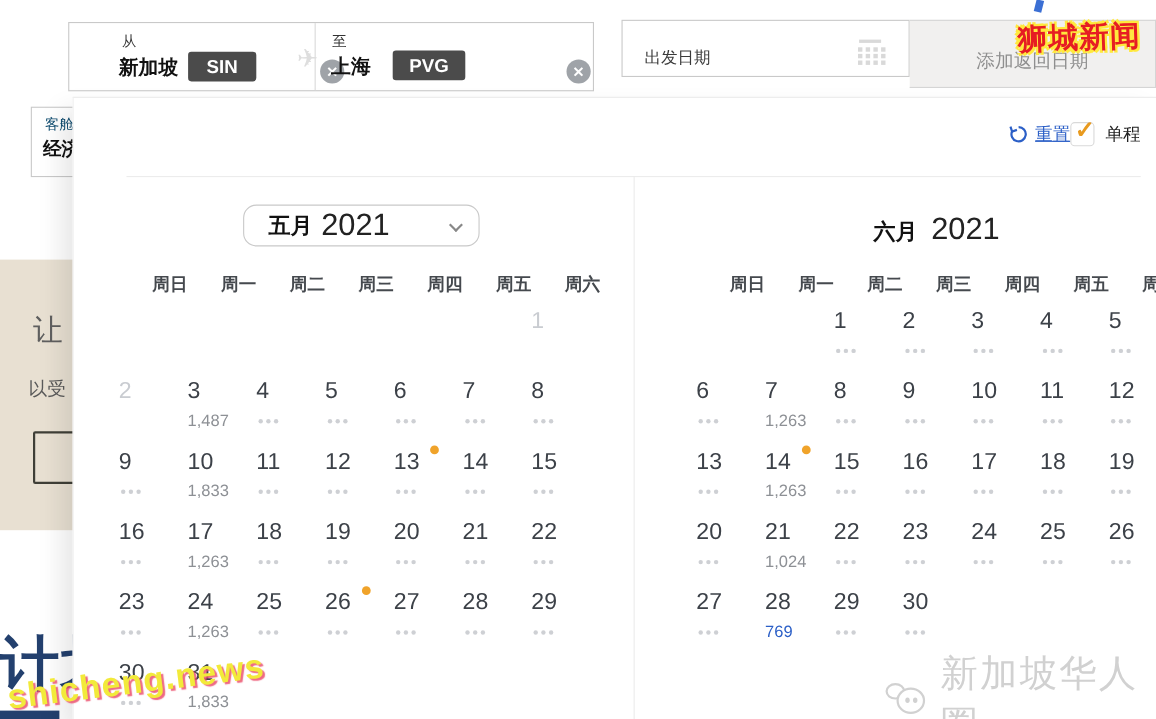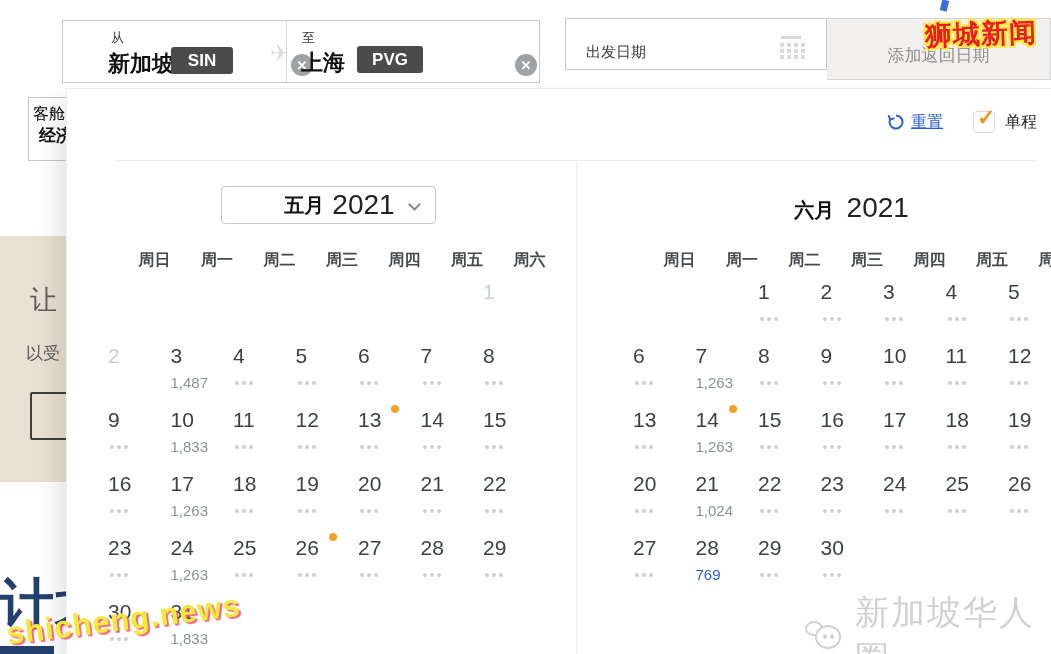--- a/index.html
+++ b/index.html
@@ -10,28 +10,28 @@
   
   .beige-panel { left:0; top:236px; width:430px; height:246px; background:#e8e0d2; z-index:1; }
   .bg-heading { left:30px; top:282px; font-size:27px; color:#5f5f5f; z-index:1; letter-spacing:2px; }
   .bg-sub { left:26px; top:342px; font-size:17px; color:#5a5a5a; z-index:1; }
   .bg-button { left:30px; top:392px; width:160px; height:48px; border:2px solid #3f3f37; border-radius:2px; z-index:1; background:transparent; }
   .bg-bottom-text { left:0px; top:568px; font-size:54px; font-weight:bold; color:#23406e; z-index:1; letter-spacing:1px; }
   .bg-bottom-clip { left:0px; top:646px; width:54px; height:10px; background:#23406e; z-index:1; }
 
   
   .cabin-box { left:28px; top:97px; width:160px; height:64px; background:#fff; border:1px solid #c9c9c9; z-index:1; }
-  .cabin-label { position:absolute; left:4px; top:6px; font-size:16px; color:#000000; }
+  .cabin-label { position:absolute; left:12px; top:6px; font-size:13px; color:#0c4a6e; }
   .cabin-value { position:absolute; left:10px; top:26px; font-size:17px; font-weight:bold; color:#111; }
 
   
   .route-box { left:62px; top:20px; width:478px; height:63px; border:1px solid #c9c9c9; background:#fff; z-index:2; }
   .route-divider { position:absolute; left:223px; top:0; width:1px; height:100%; background:#d9d9d9; }
   .fld-label { position:absolute; font-size:13px; color:#333; }
-  .fld-city  { position:absolute; font-size:22px; font-weight:bold; color:#111;text-align:right; }
+  .fld-city  { position:absolute; font-size:18px; font-weight:bold; color:#111;text-align:right; }
   .code-badge { position:absolute; background:#4b4b4b; color:#fff; font-weight:bold; font-size:17px;
                 border-radius:3px; display:flex; align-items:center; justify-content:center; }
   .clear-btn { position:absolute; width:22px; height:22px; border-radius:50%; background:#9fa3a8; color:#fff;
                font-size:13px; font-weight:bold; display:flex; align-items:center; justify-content:center; cursor:pointer; }
   .plane-icon { left:270px; top:40px; font-size:23px; color:#dedede; z-index:2; }
 
   .depart-box { left:565px; top:18px; width:262px; height:52px; border:1px solid #c9c9c9; background:#fff; z-index:2; }
   .depart-label { position:absolute; left:20px; top:24px; font-size:15px; color:#3a3a3a; }
   .cal-icon { position:absolute; right:22px; top:17px; width:26px; height:22px; color:#d9d9d9; }
   .cal-icon::before { content:""; position:absolute; top:0; left:3px; right:3px; height:3px; background:#d9d9d9; }
@@ -43,33 +43,33 @@
                   display:flex; align-items:center; justify-content:center; padding-top:12px;
                   font-size:17px; color:#8f8f8f; cursor:pointer; }
 
   .blue-clip { left:941px; top:0; width:7px; height:11px; background:#3b6fd4; transform:rotate(14deg); z-index:2; }
 
   
   .popup { left:66px; top:88px; width:985px; height:566px; background:#fff; z-index:3;
            border-top:1px solid #ececec; border-left:1px solid #f0f0f0;
            box-shadow:-10px 12px 22px rgba(0,0,0,0.10); }
 
-  .controls-row { position:absolute; top:22px; right:14px; display:flex; align-items:center; gap:30px; }
+  .controls-row { position:absolute; top:22px; right:14px; display:flex; align-items:center; }
   .reset-ctl { display:flex; align-items:center; gap:6px; cursor:pointer; }
   .reset-label { font-size:16px; color:#2b5fc7; text-decoration:underline; }
   .oneway-ctl { display:flex; align-items:center; gap:10px; cursor:pointer; }
   .checkbox { position:relative; width:22px; height:22px; background:#fff; border:1px solid #d9d9d9; border-radius:4px; }
   .checkbox .tick { position:absolute; left:3px; top:-7px; font-size:22px; font-weight:bold; color:#e89a1f; }
   .oneway-label { font-size:16px; color:#222; }
 
   .hdivider { position:absolute; top:71px; left:48px; width:922px; height:1px; background:#ececec; }
   .vdivider { position:absolute; top:71px; left:509px; width:1px; bottom:0; background:#ececec; }
 
   .month-select { position:absolute; left:154px; top:97px; width:215px; height:38px; border:1px solid #c9c9c9;
-                  border-radius:4px; background:#fff; display:flex; align-items:center; padding-left:22px; cursor:pointer;justify-content:center; }
+                  border-radius:12px; background:#fff; display:flex; align-items:center; padding-left:22px; cursor:pointer; }
   .month-name { font-size:20px; font-weight:bold; color:#111; }
   .month-year { font-size:28px; color:#222; margin-left:8px; }
   .chev { position:absolute; right:16px; top:13px; width:9px; height:9px; border-right:2px solid #888;
           border-bottom:2px solid #888; transform:rotate(45deg); }
   .month-title { position:absolute; left:566px; top:103px; width:437px; text-align:center; }
   .month-title .month-name, .month-title .month-year { display:inline; }
 
   .weekday-row { position:absolute; top:160px; display:grid; grid-template-columns:repeat(7,62.5px);text-align:right; }
   .weekday-row.m0 { left:41px; } .weekday-row.m1 { left:566px; }
   .wd { font-size:16px; font-weight:bold; color:#45494e; line-height:22px; }

